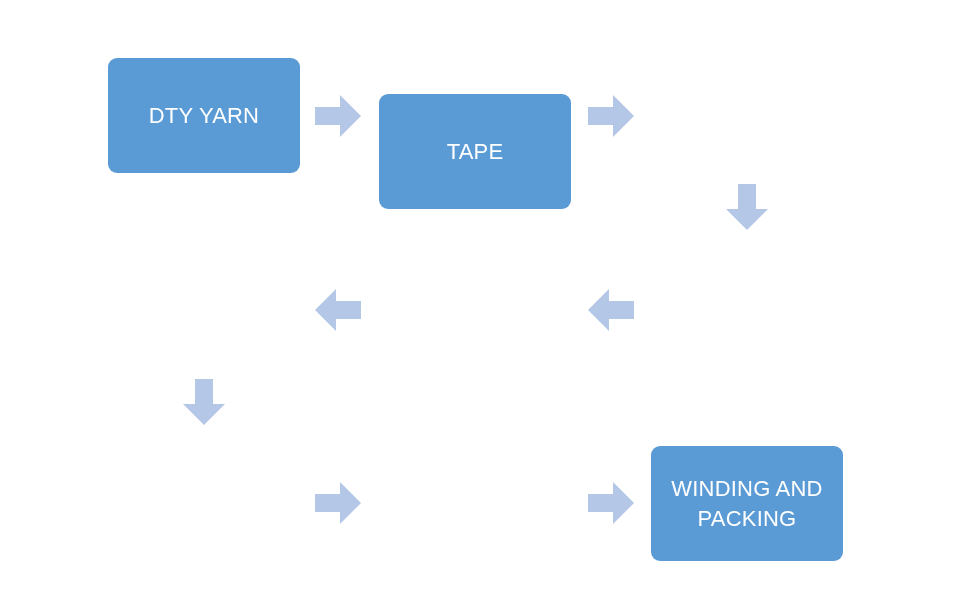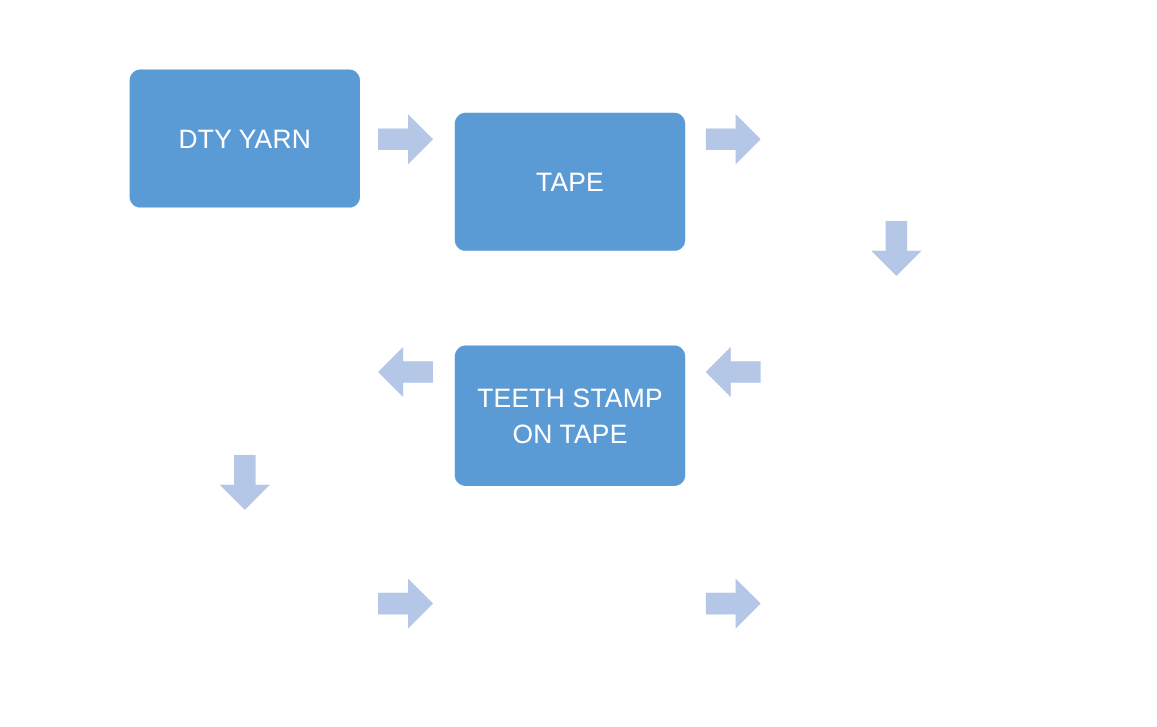--- a/index.html
+++ b/index.html
@@ -89,24 +89,20 @@
     </svg>
   </div>
 
 
   <div class="arrow" style="left:315px; top:287px;">
     <svg width="46" height="46" viewBox="0 0 46 46" aria-hidden="true">
       <polygon points="46,14 21,14 21,2 0,23 21,44 21,32 46,32" fill="#B4C7E7"></polygon>
     </svg>
   </div>
 
-  <div class="node row2 col2">
-    <span class="node-label">TEETH STAMP
-ON TAPE</span>
-  </div>
 
   <div class="arrow" style="left:588px; top:287px;">
     <svg width="46" height="46" viewBox="0 0 46 46" aria-hidden="true">
       <polygon points="46,14 21,14 21,2 0,23 21,44 21,32 46,32" fill="#B4C7E7"></polygon>
     </svg>
   </div>
 
 
   <div class="arrow" style="left:181px; top:379px;">
     <svg width="46" height="46" viewBox="0 0 46 46" aria-hidden="true">
@@ -121,14 +117,18 @@
     </svg>
   </div>
 
 
   <div class="arrow" style="left:588px; top:480px;">
     <svg width="46" height="46" viewBox="0 0 46 46" aria-hidden="true">
       <polygon points="0,14 25,14 25,2 46,23 25,44 25,32 0,32" fill="#B4C7E7"></polygon>
     </svg>
   </div>
 
+  <div class="node row3 col3">
+    <span class="node-label">WINDING AND
+PACKING</span>
+  </div>
 
 </div>
 
 </body></html>

